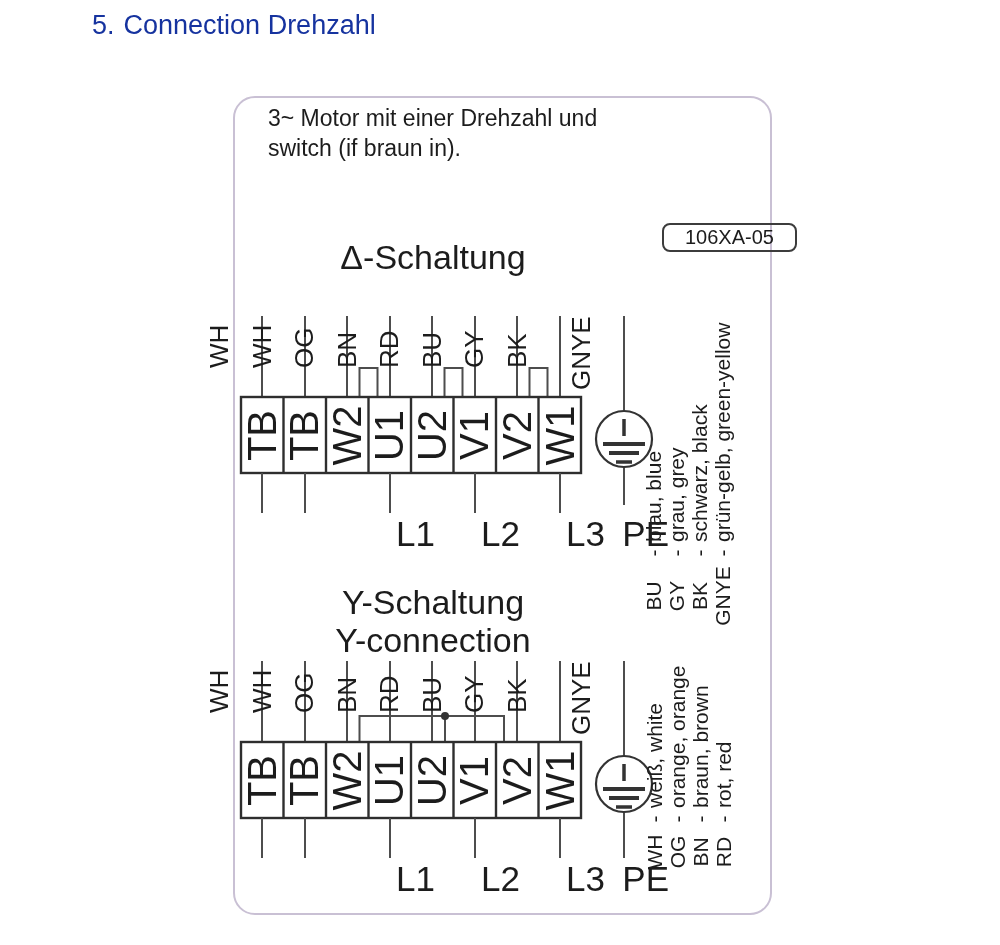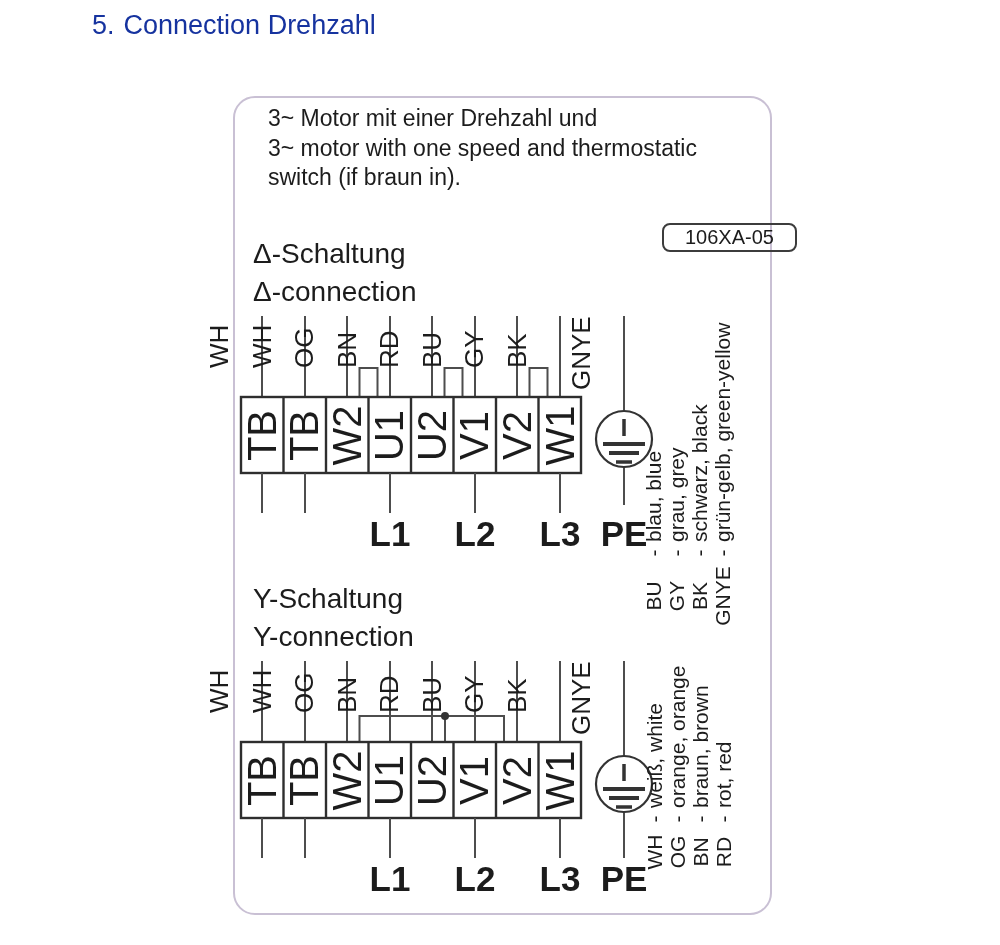--- a/index.html
+++ b/index.html
@@ -5,28 +5,28 @@
   html,body{margin:0;padding:0;background:#ffffff;}
   .stage{position:relative;width:1000px;height:945px;background:#fff;overflow:hidden;
          font-family:"Liberation Sans",sans-serif;color:#1c1c1c;}
   .title{position:absolute;left:92px;top:10px;font-size:27px;color:#16339f;
          display:flex;gap:9px;white-space:nowrap;}
   .panel{position:absolute;left:233px;top:96px;width:539px;height:819px;
          border:2px solid #c9c0d4;border-radius:22px;box-sizing:border-box;}
   .intro{position:absolute;left:248px;top:104px;font-size:23px;line-height:29.5px;white-space:nowrap;margin-left:20px;}
   .badge{position:absolute;left:662px;top:223px;font-size:20px;border:2px solid #3c3c3c;
          border-radius:8px;padding:1px 21px;white-space:nowrap;}
-  .heading{position:absolute;left:253px;width:360px;font-size:28px;white-space:nowrap;}
+  .heading{position:absolute;left:253px;width:360px;text-align:center;font-size:34px;white-space:nowrap;}
   .wires{position:absolute;left:233px;top:96px;}
   .term-row{position:absolute;left:241px;width:340px;height:76px;display:flex;}
   .term-cell{width:42.5px;height:76px;display:flex;align-items:center;justify-content:center;}
   .term-cell span{transform:rotate(-90deg);white-space:nowrap;font-size:40px;}
   .wlabel{position:absolute;font-size:26px;line-height:26px;white-space:nowrap;
           transform:rotate(-90deg);transform-origin:0% 100%;}
-  .llabel{position:absolute;width:90px;text-align:center;font-size:35px;white-space:nowrap;font-weight:bold;}
+  .llabel{position:absolute;width:90px;text-align:right;font-size:35px;white-space:nowrap;}
   .legend-line{position:absolute;font-size:21px;line-height:23px;white-space:nowrap;
                transform:rotate(-90deg);transform-origin:0% 100%;}
   .legend-line .abbr{display:inline-block;text-align:center;}
   .g1 .abbr{width:72px;}
   .g2 .abbr{width:52px;}
   .legend-line .dash{display:inline-block;width:14px;text-align:center;}
   .legend-line .name{margin-left:4px;}
 </style>
 </head>
 <body>
@@ -35,28 +35,26 @@
 
   <div class="title">
     <span>5.</span>
     <span>Connection Drehzahl</span>
   </div>
 
   <div class="panel"></div>
 
   <div class="intro">
     <div>3~ Motor mit einer Drehzahl und</div>
-    <div>3~ motor with one speed and thermostatic</div>
     <div>switch (if braun in).</div>
   </div>
 
   <div class="badge">106XA-05</div>
 
   <div class="heading" style="top:238px">Δ-Schaltung</div>
-  <div class="heading" style="top:276px">Δ-connection</div>
   <div class="heading" style="top:583px">Y-Schaltung</div>
   <div class="heading" style="top:621px">Y-connection</div>
 
   <svg class="wires" width="539" height="819" viewBox="0 0 539 819">
 
     <g stroke="#4d4d4d" stroke-width="2" fill="none">
       <line x1="29" y1="220" x2="29" y2="301"></line>
       <line x1="72" y1="220" x2="72" y2="301"></line>
       <line x1="114" y1="220" x2="114" y2="301"></line>
       <line x1="157" y1="220" x2="157" y2="301"></line>

